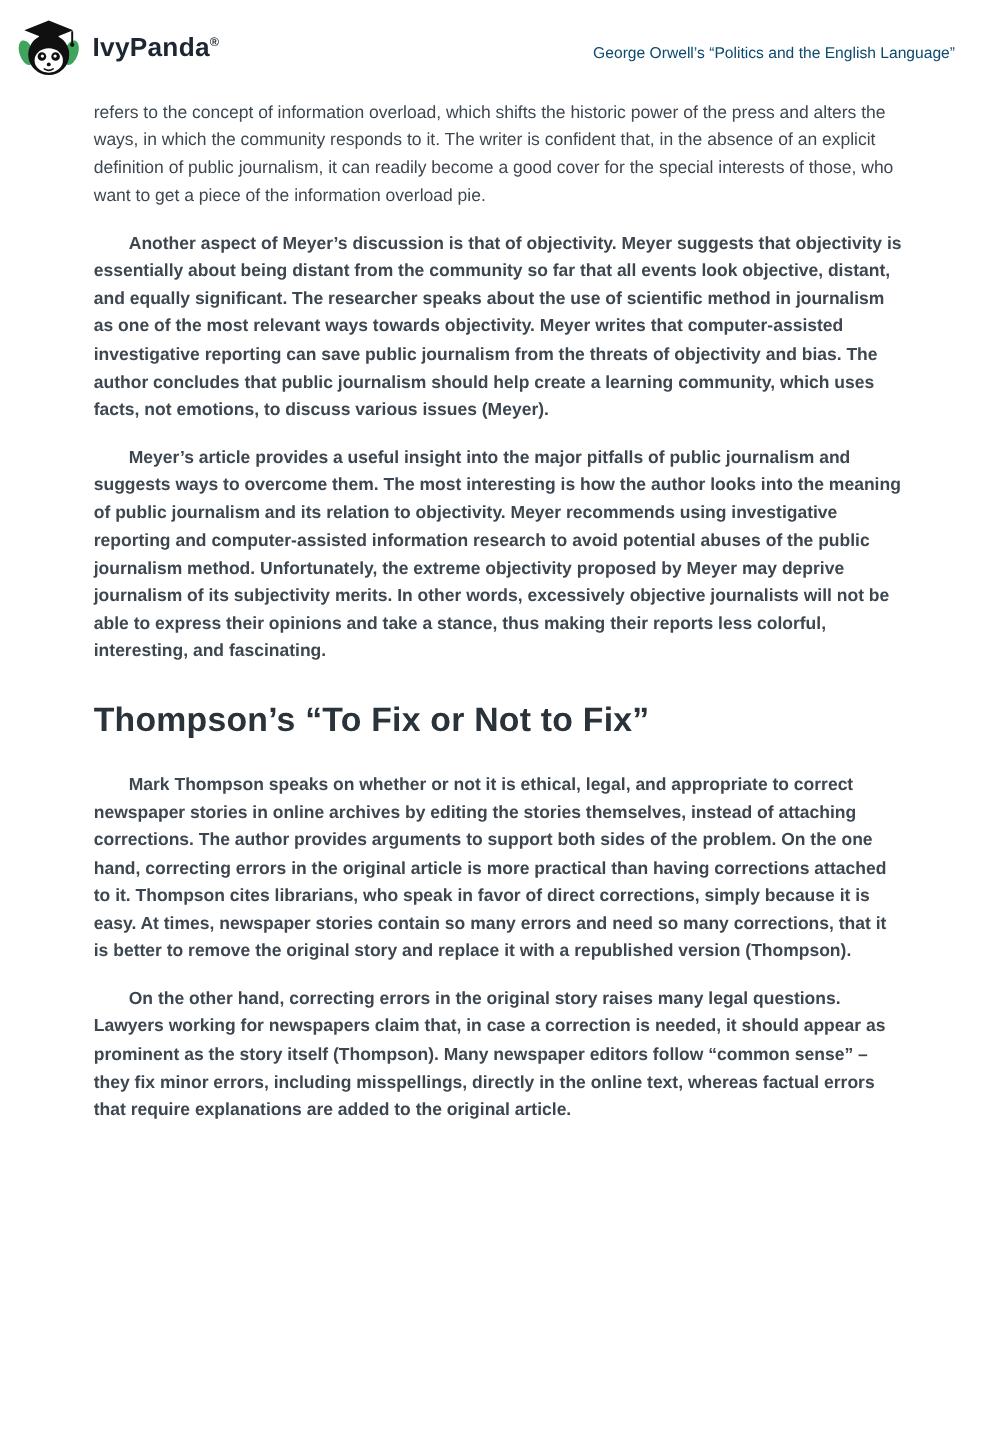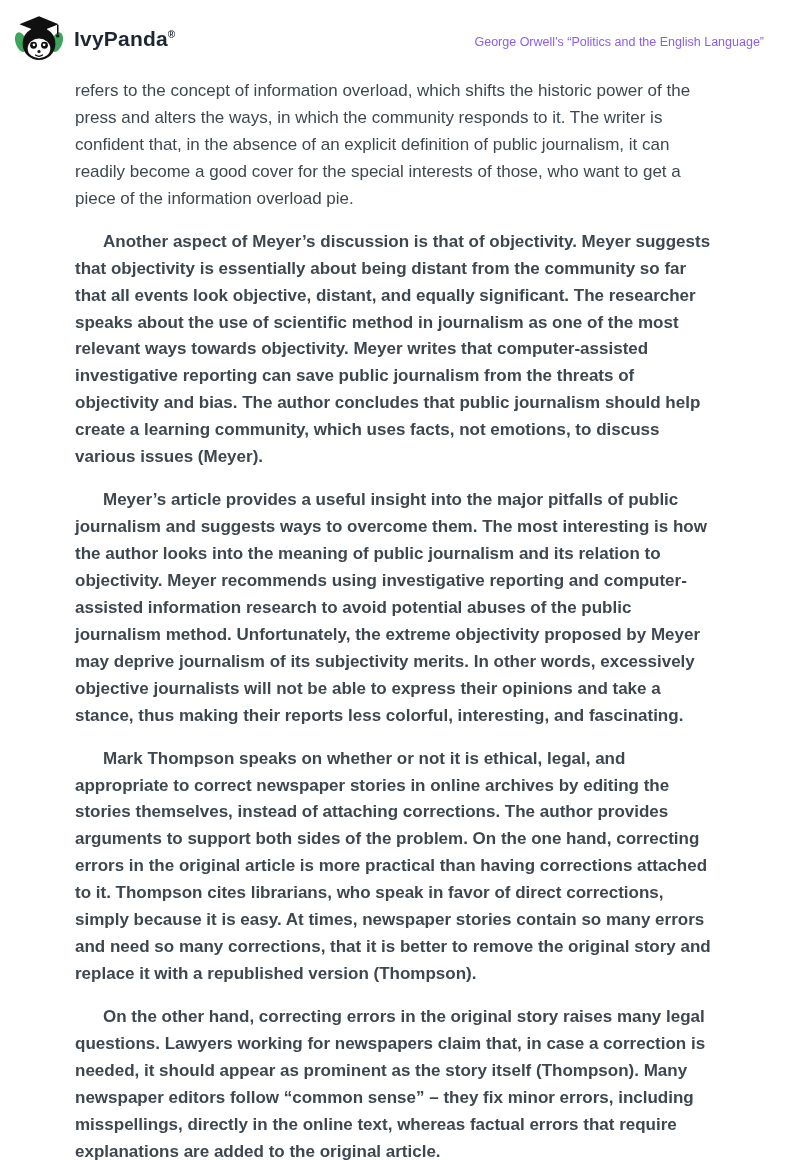--- a/index.html
+++ b/index.html
@@ -29,26 +29,26 @@
     letter-spacing: .2px;
   }
   .brand-reg {
     font-size: 10px;
     vertical-align: super;
     font-weight: bold;
     color: #1d2733;
   }
   .doc-title {
     font-size: 12.5px;
-    color: #8b5cf6;
+    color: #0c4a6e;
     padding-top: 6px;
   }
   .content { padding: 14px 78px 0 75px; }
   p.essay {
-    font-size: 17px;
+    font-size: 14px;
     color: #3e4750;
     line-height: 1.585;
     margin-bottom: 16px;
     text-align: left;
   }
   p.essay.indent { text-indent: 28px; font-weight: bold; }
   h2.section {
     font-size: 27px;
     line-height: 1.2;
     color: #2a323a;
@@ -92,18 +92,19 @@
       </span>
       <span class="brand-name"><span>IvyPanda</span><span class="brand-reg">®</span></span>
     </div>
     <div class="doc-title">George Orwell’s “Politics and the English Language”</div>
   </header>
 
   <main class="content">
     <p class="essay">refers to the concept of information overload, which shifts the historic power of the press and alters the ways, in which the community responds to it. The writer is confident that, in the absence of an explicit definition of public journalism, it can readily become a good cover for the special interests of those, who want to get a piece of the information overload pie.</p>
     <p class="essay indent">Another aspect of Meyer’s discussion is that of objectivity. Meyer suggests that objectivity is essentially about being distant from the community so far that all events look objective, distant, and equally significant. The researcher speaks about the use of scientific method in journalism as one of the most relevant ways towards objectivity. Meyer writes that computer-assisted investigative reporting can save public journalism from the threats of objectivity and bias. The author concludes that public journalism should help create a learning community, which uses facts, not emotions, to discuss various issues (Meyer).</p>
     <p class="essay indent">Meyer’s article provides a useful insight into the major pitfalls of public journalism and suggests ways to overcome them. The most interesting is how the author looks into the meaning of public journalism and its relation to objectivity. Meyer recommends using investigative reporting and computer-assisted information research to avoid potential abuses of the public journalism method. Unfortunately, the extreme objectivity proposed by Meyer may deprive journalism of its subjectivity merits. In other words, excessively objective journalists will not be able to express their opinions and take a stance, thus making their reports less colorful, interesting, and fascinating.</p>
+    <h2 class="section">Thompson’s “To Fix or Not to Fix”</h2>
     <p class="essay indent">Mark Thompson speaks on whether or not it is ethical, legal, and appropriate to correct newspaper stories in online archives by editing the stories themselves, instead of attaching corrections. The author provides arguments to support both sides of the problem. On the one hand, correcting errors in the original article is more practical than having corrections attached to it. Thompson cites librarians, who speak in favor of direct corrections, simply because it is easy. At times, newspaper stories contain so many errors and need so many corrections, that it is better to remove the original story and replace it with a republished version (Thompson).</p>
     <p class="essay indent">On the other hand, correcting errors in the original story raises many legal questions. Lawyers working for newspapers claim that, in case a correction is needed, it should appear as prominent as the story itself (Thompson). Many newspaper editors follow “common sense” – they fix minor errors, including misspellings, directly in the online text, whereas factual errors that require explanations are added to the original article.</p>
   </main>
 
 
 </div>
 
 </body></html>

